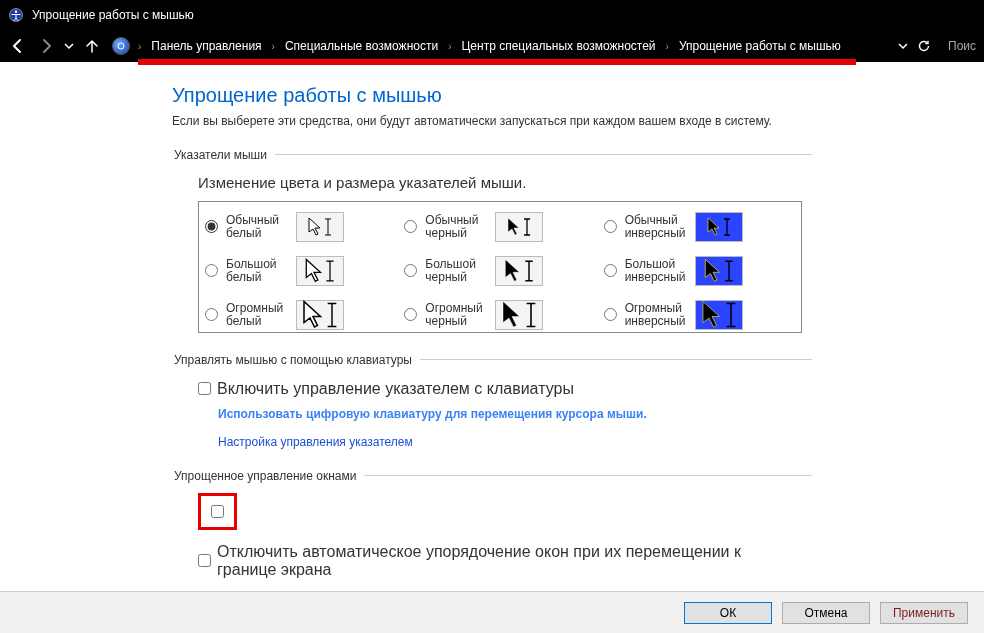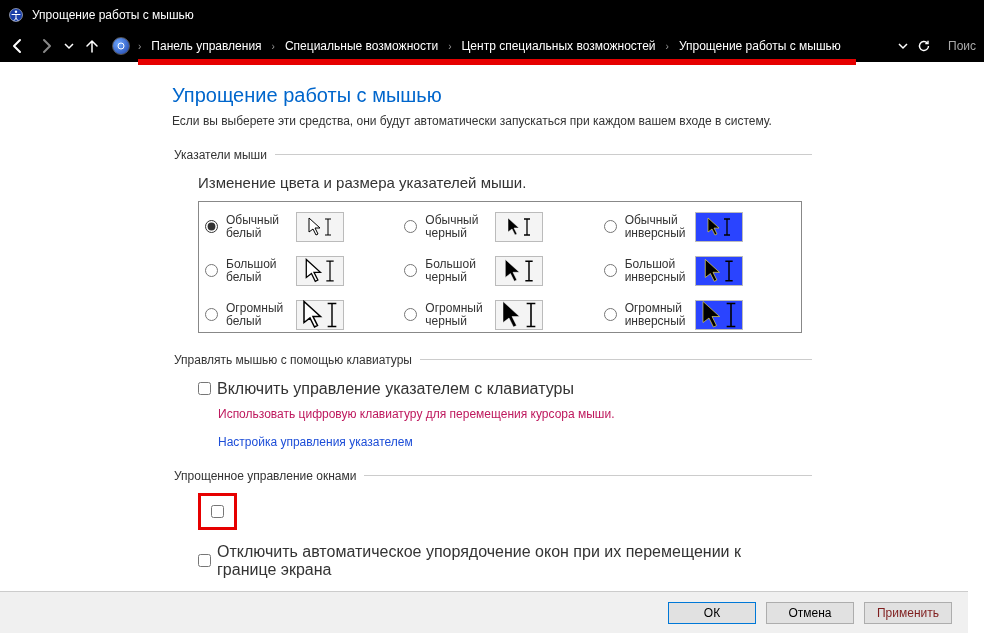--- a/index.html
+++ b/index.html
@@ -40,27 +40,27 @@
   .pointer-option input[type=radio] { margin:0 2px 0 0; width:13px; height:13px; accent-color:#333; }
   .pointer-option .lbltxt { font-size:12px; line-height:1.1; width:64px; }
   .pointer-preview { width:48px; height:30px; border:1px solid #bbb; display:inline-flex; align-items:center; justify-content:center; gap:2px; }
   .pointer-preview.white { background:#f4f4f4; }
   .pointer-preview.black { background:#f4f4f4; }
   .pointer-preview.inv   { background:#2a44ff; }
 
   .chkline { display:flex; align-items:center; gap:6px; padding:3px 0; }
   .chkline input[type=checkbox] { width:13px; height:13px; margin:0; }
   .chkline .inner-text { font-size:16px; }
-  .chk-desc { padding-left:20px; font-size:12px; margin:6px 0 14px 0; color:#be185d; }
+  .chk-desc { padding-left:20px; font-size:12px; margin:6px 0 14px 0; color:#3b82f6;font-weight:bold; }
   a.link { color:#1d4ed8; text-decoration:none; cursor:pointer; }
 
   .red-box { border:3px solid #e60000; padding:6px 10px; display:inline-flex; margin-bottom:10px; }
 
   
-  .footer { position:absolute; bottom:0; left:0; right:16px; height:42px; border-top:1px solid #ccc; background:#f0f0f0; display:flex; align-items:center; justify-content:flex-end; gap:10px; padding:0 16px; }
+  .footer { position:absolute; bottom:0; left:0; right:0; height:42px; border-top:1px solid #ccc; background:#f0f0f0; display:flex; align-items:center; justify-content:flex-end; gap:10px; padding:0 16px; }
   .footer button { min-width:88px; height:22px; font-size:12px; border:1px solid #adadad; background:#e1e1e1; cursor:pointer; }
   .footer button.default { border-color:#0078d7; }
   .footer button:disabled { color:#7f1d1d; cursor:default; }
 
   
   svg.cursicon { display:block; }
 
   .cp-icon { width:18px; height:18px; border-radius:50%; background:radial-gradient(circle at 35% 35%, #6fa8ff, #1a3fa8); display:inline-flex; align-items:center; justify-content:center; border:1px solid #555; }
 </style>
 </head>

